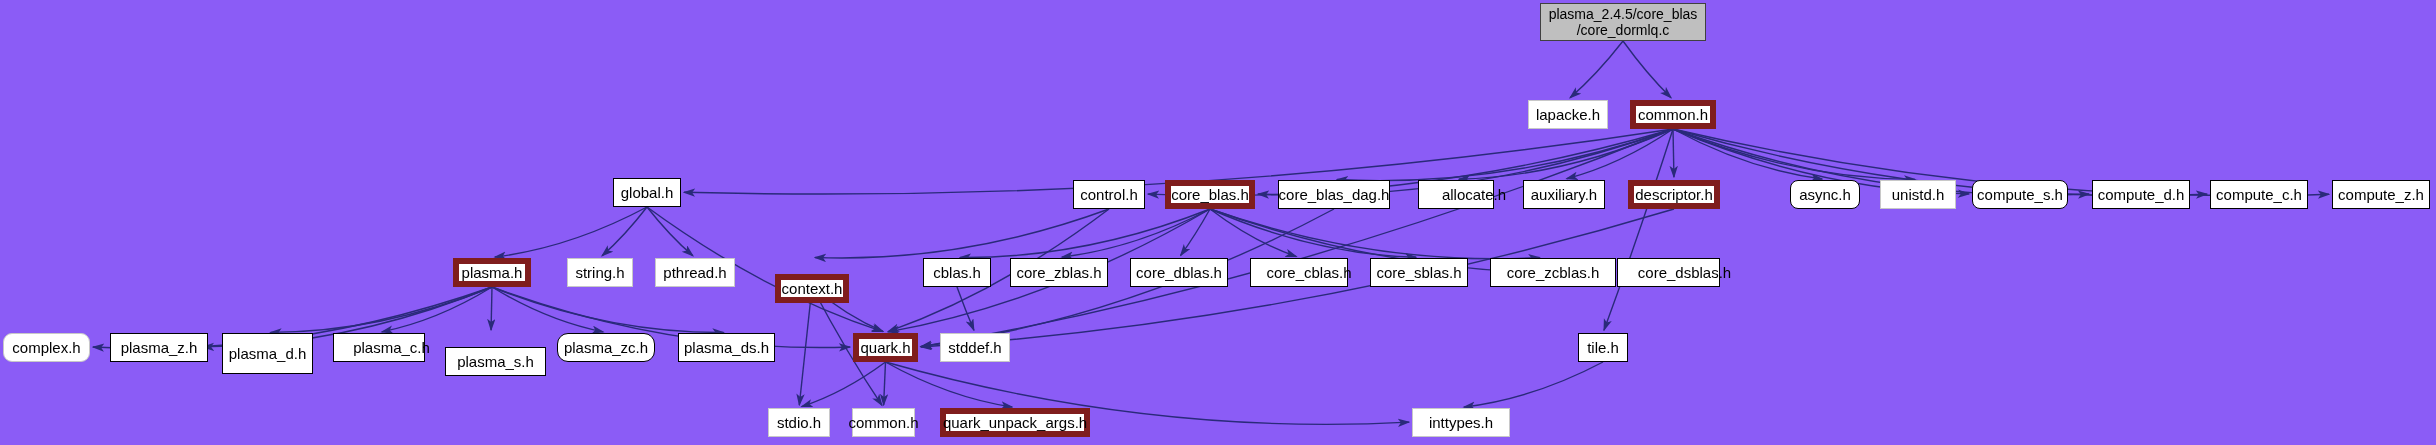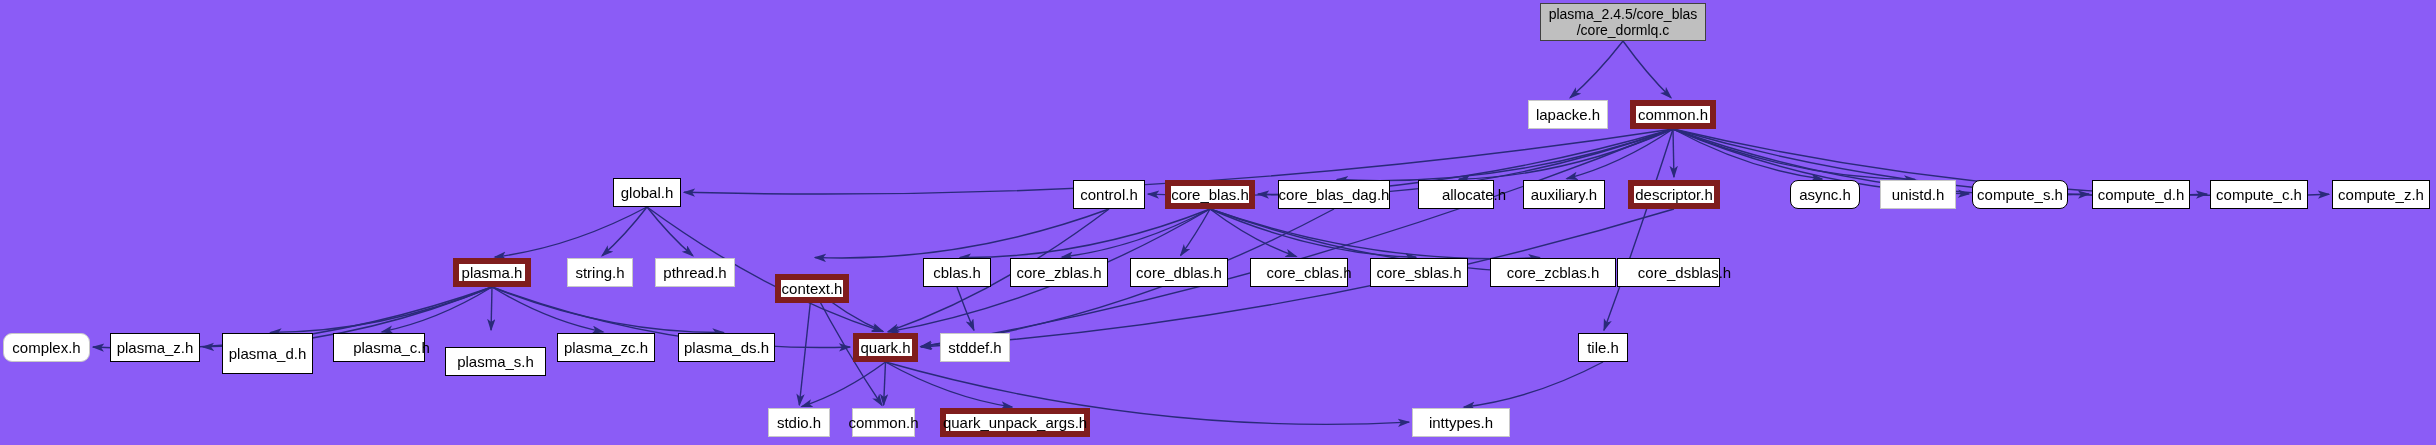--- a/index.html
+++ b/index.html
@@ -126,25 +126,25 @@
       <div class="node sys" style="left: 655px; top: 258px; width: 80px; height: 29px;">pthread.h</div>
       <div class="node dark" style="left: 775px; top: 258px; width: 74px; height: 29px; margin-top: 16px;">context.h</div>
       <div class="node " style="left: 923px; top: 258px; width: 68px; height: 29px;">cblas.h</div>
       <div class="node " style="left: 1010px; top: 258px; width: 98px; height: 29px;">core_zblas.h</div>
       <div class="node " style="left: 1130px; top: 258px; width: 98px; height: 29px;">core_dblas.h</div>
       <div class="node " style="left: 1250px; top: 258px; width: 98px; height: 29px; padding-left: 20px;">core_cblas.h</div>
       <div class="node " style="left: 1370px; top: 258px; width: 98px; height: 29px;">core_sblas.h</div>
       <div class="node " style="left: 1490px; top: 258px; width: 126px; height: 29px;">core_zcblas.h</div>
       <div class="node " style="left: 1617px; top: 258px; width: 103px; height: 29px; padding-left: 32px;">core_dsblas.h</div>
       <div class="node sys" style="left: 3px; top: 333px; width: 87px; height: 29px; border-radius: 9px;">complex.h</div>
-      <div class="node " style="left: 110px; top: 333px; width: 90px; height: 29px;">plasma_z.h</div>
+      <div class="node " style="left: 110px; top: 333px; width: 98px; height: 29px;">plasma_z.h</div>
       <div class="node " style="left: 222px; top: 333px; width: 91px; height: 41px;">plasma_d.h</div>
       <div class="node " style="left: 333px; top: 333px; width: 92px; height: 29px; padding-left: 25px;">plasma_c.h</div>
       <div class="node " style="left: 445px; top: 347px; width: 101px; height: 29px;">plasma_s.h</div>
-      <div class="node " style="left: 557px; top: 333px; width: 98px; height: 29px;">plasma_zc.h</div>
+      <div class="node " style="left: 557px; top: 333px; width: 98px; height: 29px; border-radius: 11px;">plasma_zc.h</div>
       <div class="node " style="left: 678px; top: 333px; width: 97px; height: 29px;">plasma_ds.h</div>
       <div class="node dark" style="left: 853px; top: 333px; width: 65px; height: 29px;">quark.h</div>
       <div class="node sys" style="left: 940px; top: 333px; width: 70px; height: 29px;">stddef.h</div>
       <div class="node " style="left: 1578px; top: 333px; width: 50px; height: 29px;">tile.h</div>
       <div class="node sys" style="left: 768px; top: 408px; width: 62px; height: 29px;">stdio.h</div>
       <div class="node sys" style="left: 852px; top: 408px; width: 63px; height: 29px;">common.h</div>
       <div class="node dark" style="left: 940px; top: 408px; width: 150px; height: 29px;">quark_unpack_args.h</div>
       <div class="node sys" style="left: 1412px; top: 408px; width: 98px; height: 29px;">inttypes.h</div>
     </div>
 </div>

